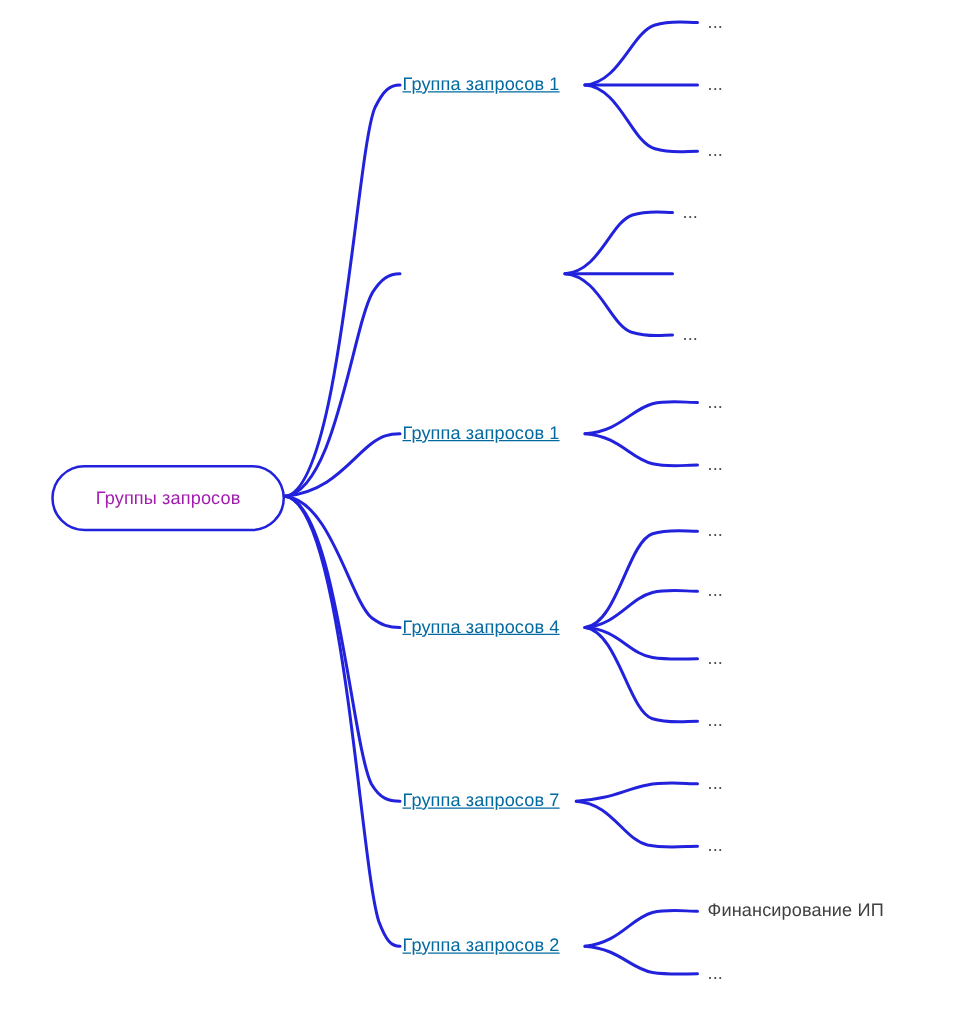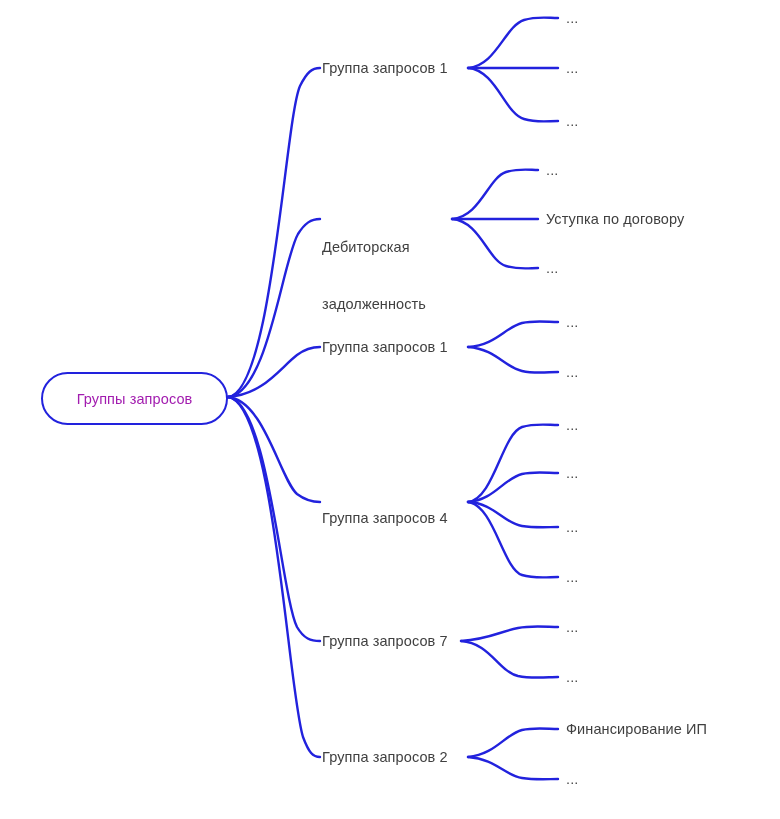--- a/index.html
+++ b/index.html
@@ -22,25 +22,26 @@
   svg#mindmap-canvas {
     position: absolute;
     left: 0;
     top: 0;
     width: 780px;
     height: 819px;
     display: block;
   }
   .node-label {
     position: absolute;
-    color: #404040;
+    color: #0369a1;
     font-size: 14.5px;
     line-height: 19px;
     white-space: pre;
     letter-spacing: 0.1px;
+    text-decoration: underline;
   }
   .root-label {
     position: absolute;
     left: 42px;
     top: 373px;
     width: 185px;
     height: 51px;
     display: flex;
     align-items: center;
     justify-content: center;
@@ -114,33 +115,28 @@
     </g>
   </svg>
 
   <div class="root-label">Группы запросов</div>
 
   <div class="node-label" style="left:322px; top:59px;">Группа запросов 1</div>
   <div class="leaf-label ellipsis" style="left:566px; top:9px;">...</div>
   <div class="leaf-label ellipsis" style="left:566px; top:59px;">...</div>
   <div class="leaf-label ellipsis" style="left:566px; top:112px;">...</div>
 
-  <div class="node-label" style="left:322px; top:200px;">
-    <div>Дебиторская</div>
-    <div>задолженность</div>
-  </div>
   <div class="leaf-label ellipsis" style="left:546px; top:161px;">...</div>
-  <div class="leaf-label" style="left:546px; top:210px;">Уступка по договору</div>
   <div class="leaf-label ellipsis" style="left:546px; top:259px;">...</div>
 
   <div class="node-label" style="left:322px; top:338px;">Группа запросов 1</div>
   <div class="leaf-label ellipsis" style="left:566px; top:313px;">...</div>
   <div class="leaf-label ellipsis" style="left:566px; top:363px;">...</div>
 
-  <div class="node-label" style="left:322px; top:493px;margin-top:16px;">Группа запросов 4</div>
+  <div class="node-label" style="left:322px; top:493px;">Группа запросов 4</div>
   <div class="leaf-label ellipsis" style="left:566px; top:416px;">...</div>
   <div class="leaf-label ellipsis" style="left:566px; top:464px;">...</div>
   <div class="leaf-label ellipsis" style="left:566px; top:518px;">...</div>
   <div class="leaf-label ellipsis" style="left:566px; top:568px;">...</div>
 
   <div class="node-label" style="left:322px; top:632px;">Группа запросов 7</div>
   <div class="leaf-label ellipsis" style="left:566px; top:618px;">...</div>
   <div class="leaf-label ellipsis" style="left:566px; top:668px;">...</div>
 
   <div class="node-label" style="left:322px; top:748px;">Группа запросов 2</div>

